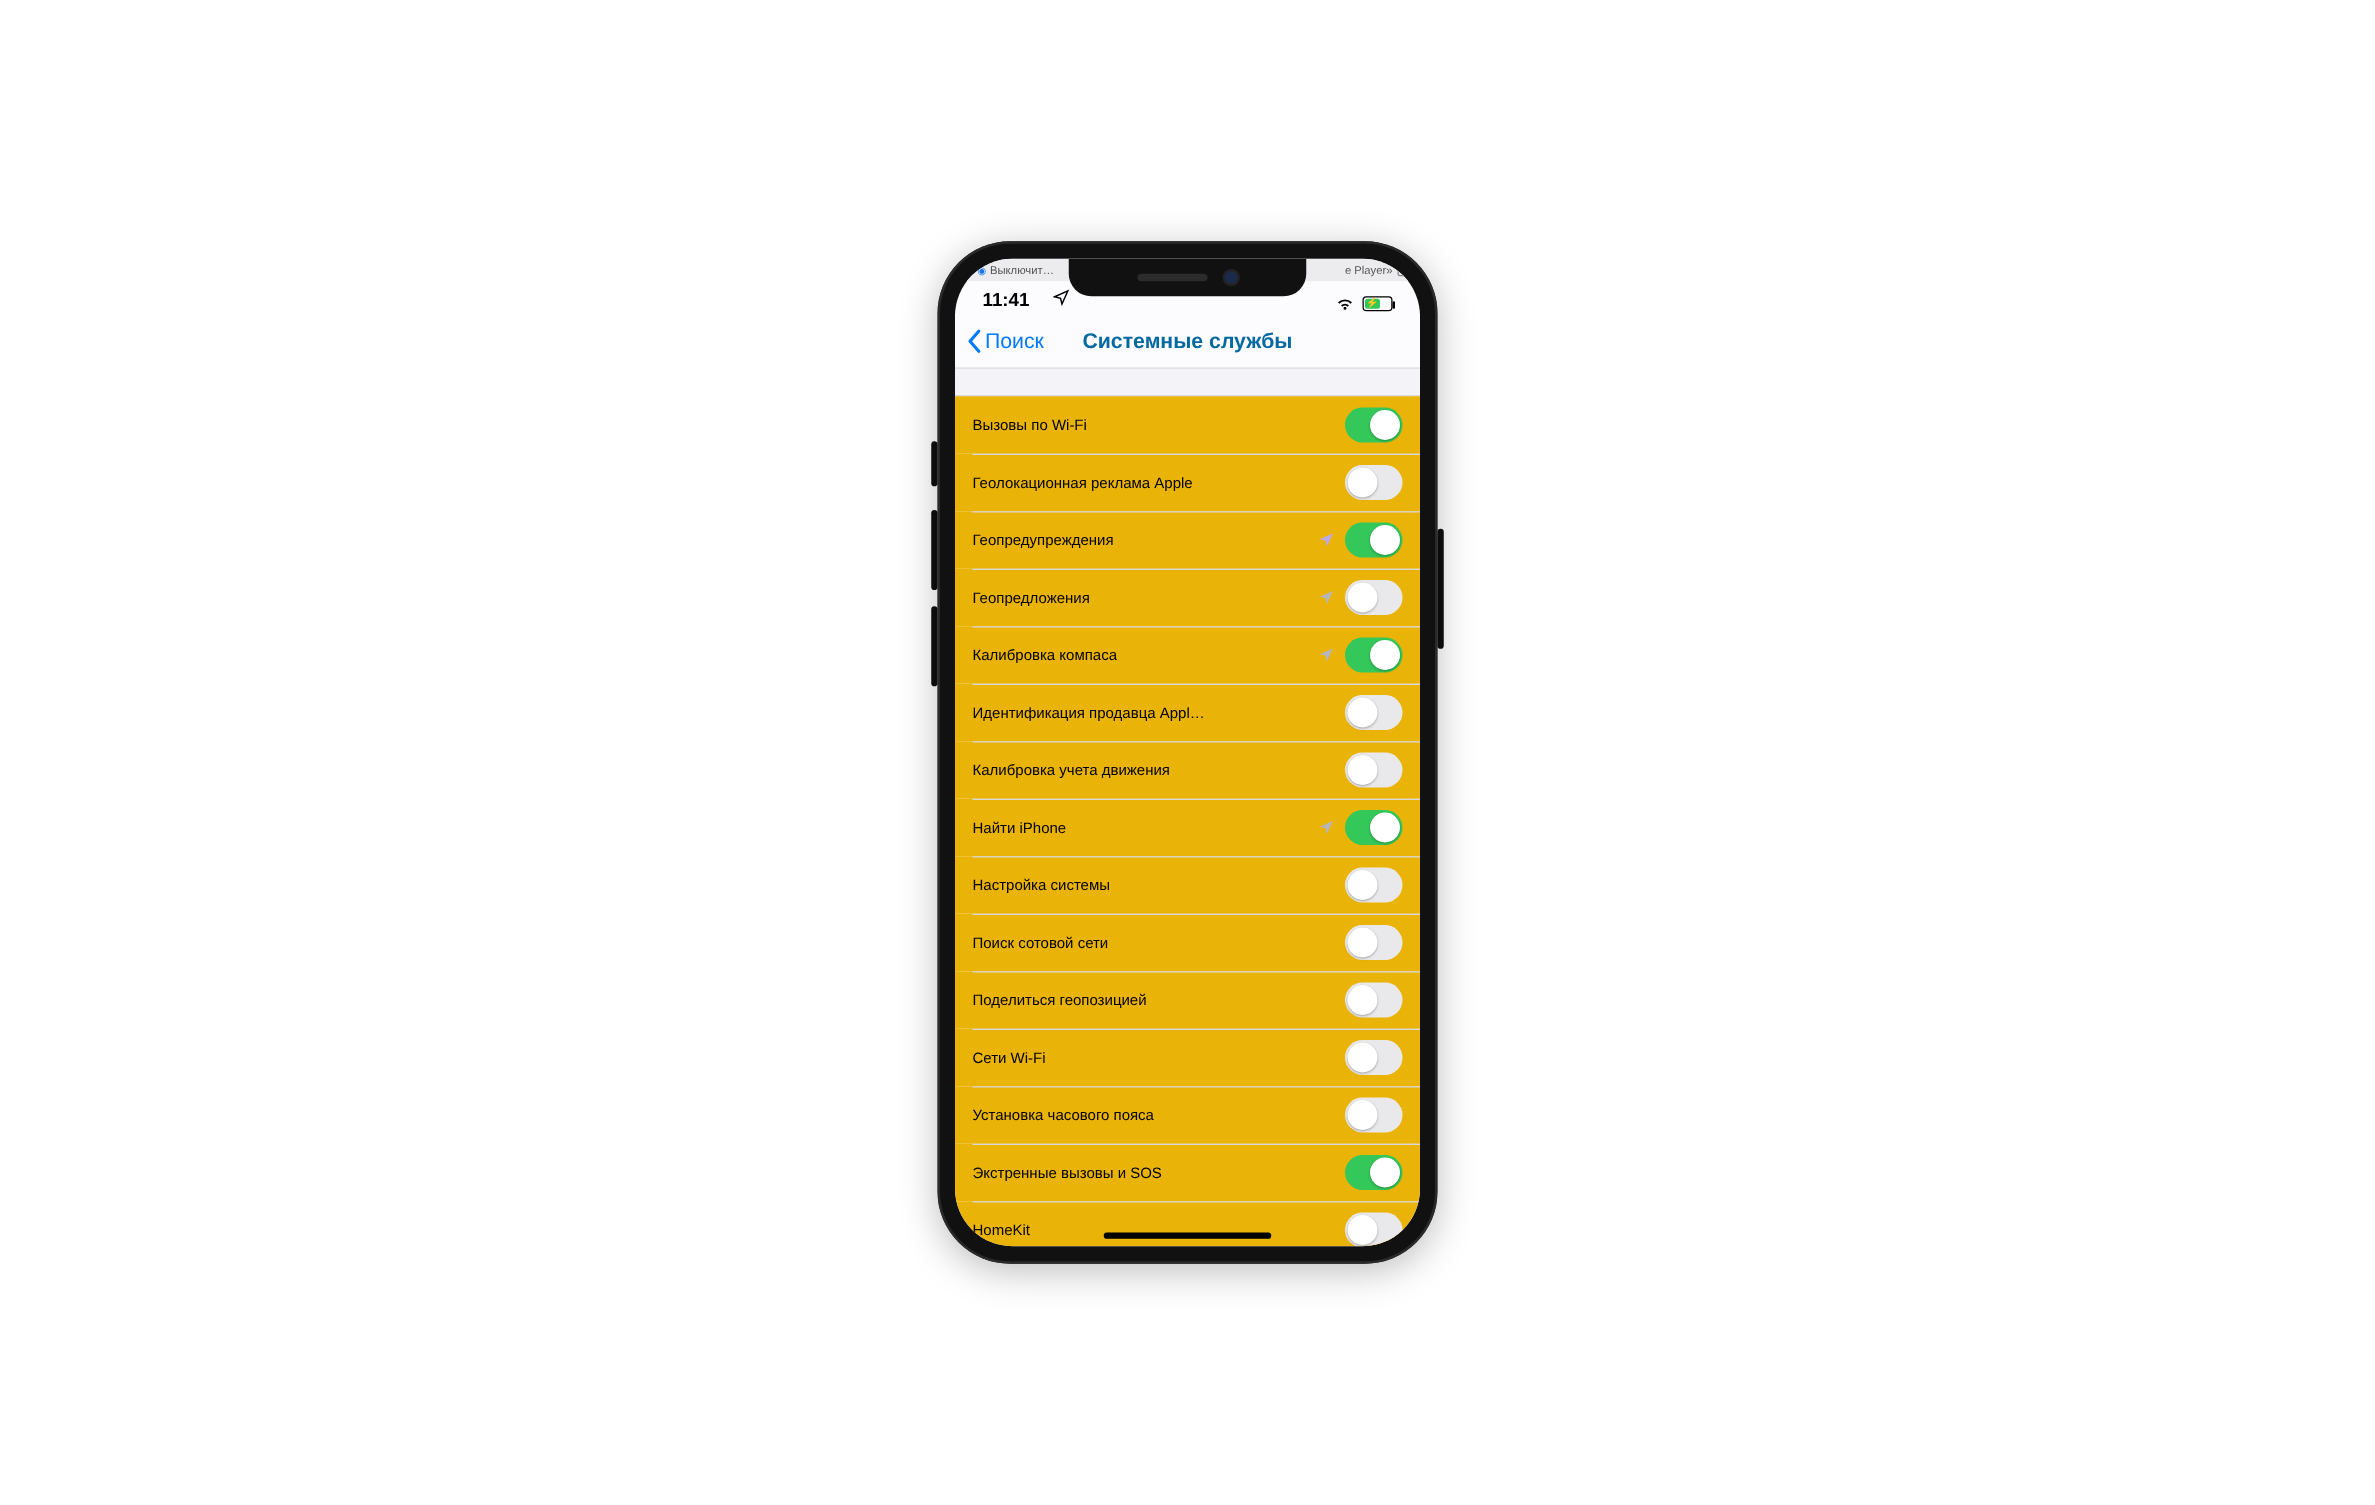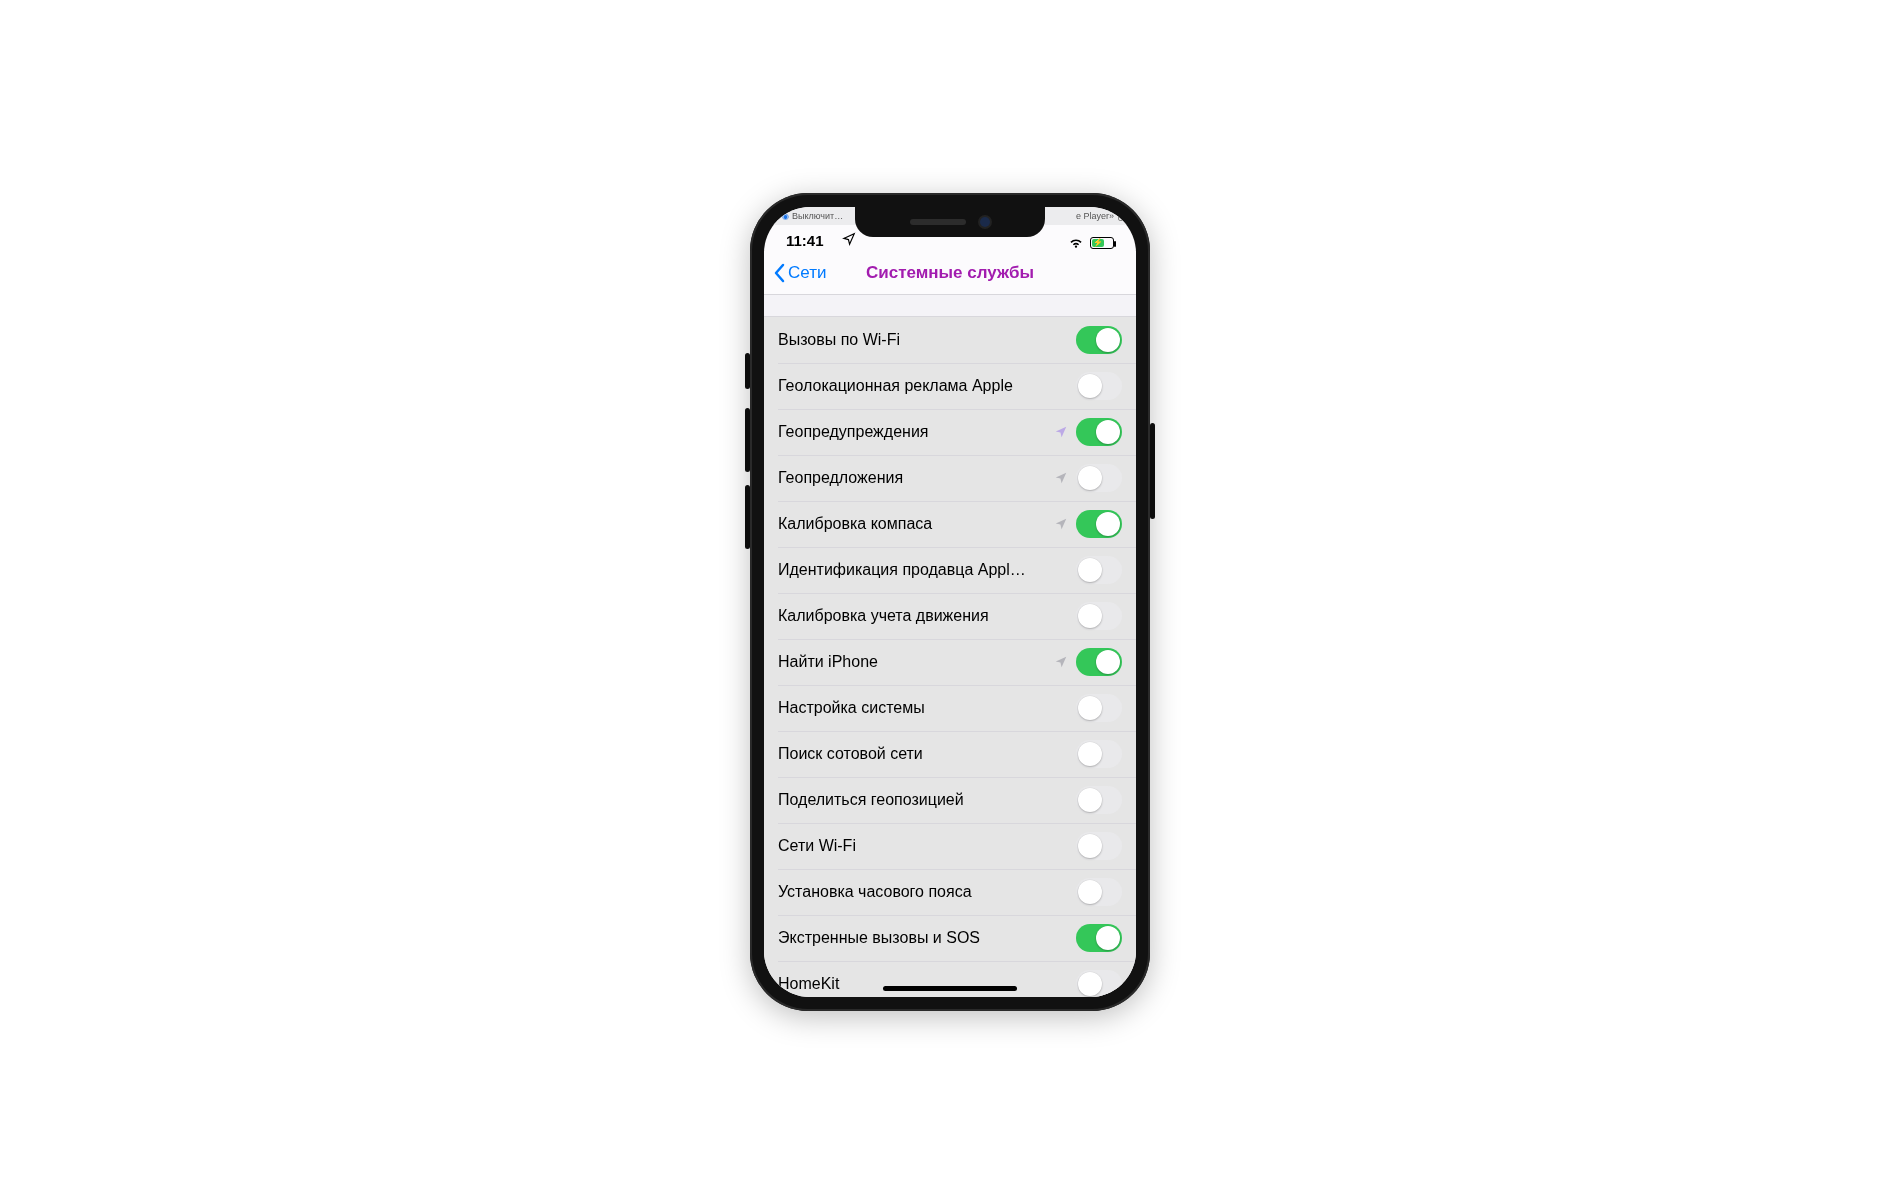--- a/index.html
+++ b/index.html
@@ -90,32 +90,32 @@
     border-bottom: 1px solid #d8d7dc;
     background:#fcfbfd;
     display:flex; align-items:center; justify-content:center;
   }
   .nav-back {
     position:absolute; left:8px; top:0; bottom:0;
     display:flex; align-items:center; gap:2px;
     color:#007aff; font-size:17px;
   }
   .nav-back svg { width:14px; height:20px; }
-  .nav-title { font-size:17px; font-weight:600; color:#a21caf; }
+  .nav-title { font-size:17px; font-weight:600; color:#0369a1; }
 
   
   .list-wrap { position:absolute; top:88px; left:0; right:0; bottom:0; overflow:hidden; }
   .group-spacer { height:22px; background:#f4f3f7; border-bottom:0.5px solid #d8d7dc;}
   .row {
     display:flex; align-items:center;
     min-height:40px;
     padding: 9px 14px 9px 14px;
-    background:#e5e5e5;
+    background:#eab308;
     position:relative;
-    font-size:16px;
+    font-size:12px;
     color:#000;
   }
   .row + .row::before {
     content:""; position:absolute; left:14px; right:0; top:0; height:0.5px; background:#d8d7dc;
   }
   .row .label { flex:1; white-space:nowrap; overflow:hidden; text-overflow:ellipsis; padding-right:8px;}
   .row .indicator { margin-right:8px; color:#b5b5bb; display:flex; align-items:center;}
   .row .indicator.active { color:#bca9e6; }
   .row .indicator svg { width:14px; height:14px; }
 
@@ -187,21 +187,21 @@
               </span>
           </span>
         </div>
       </div>
 
       <div class="nav">
         <div class="nav-back">
           <svg viewBox="0 0 12 20">
               <path d="M10 2 L3 10 L10 18" fill="none" stroke="#007aff" stroke-width="2.5" stroke-linecap="round" stroke-linejoin="round"></path>
             </svg>
-          <span>Сети</span>
+          <span>Поиск</span>
         </div>
         <div class="nav-title">Системные службы</div>
       </div>
 
       <div class="list-wrap">
         <div class="group-spacer"></div>
         <div id="rows">
             <div class="row">
               <span class="label">Вызовы по Wi-Fi</span>
               <div class="switch on">

